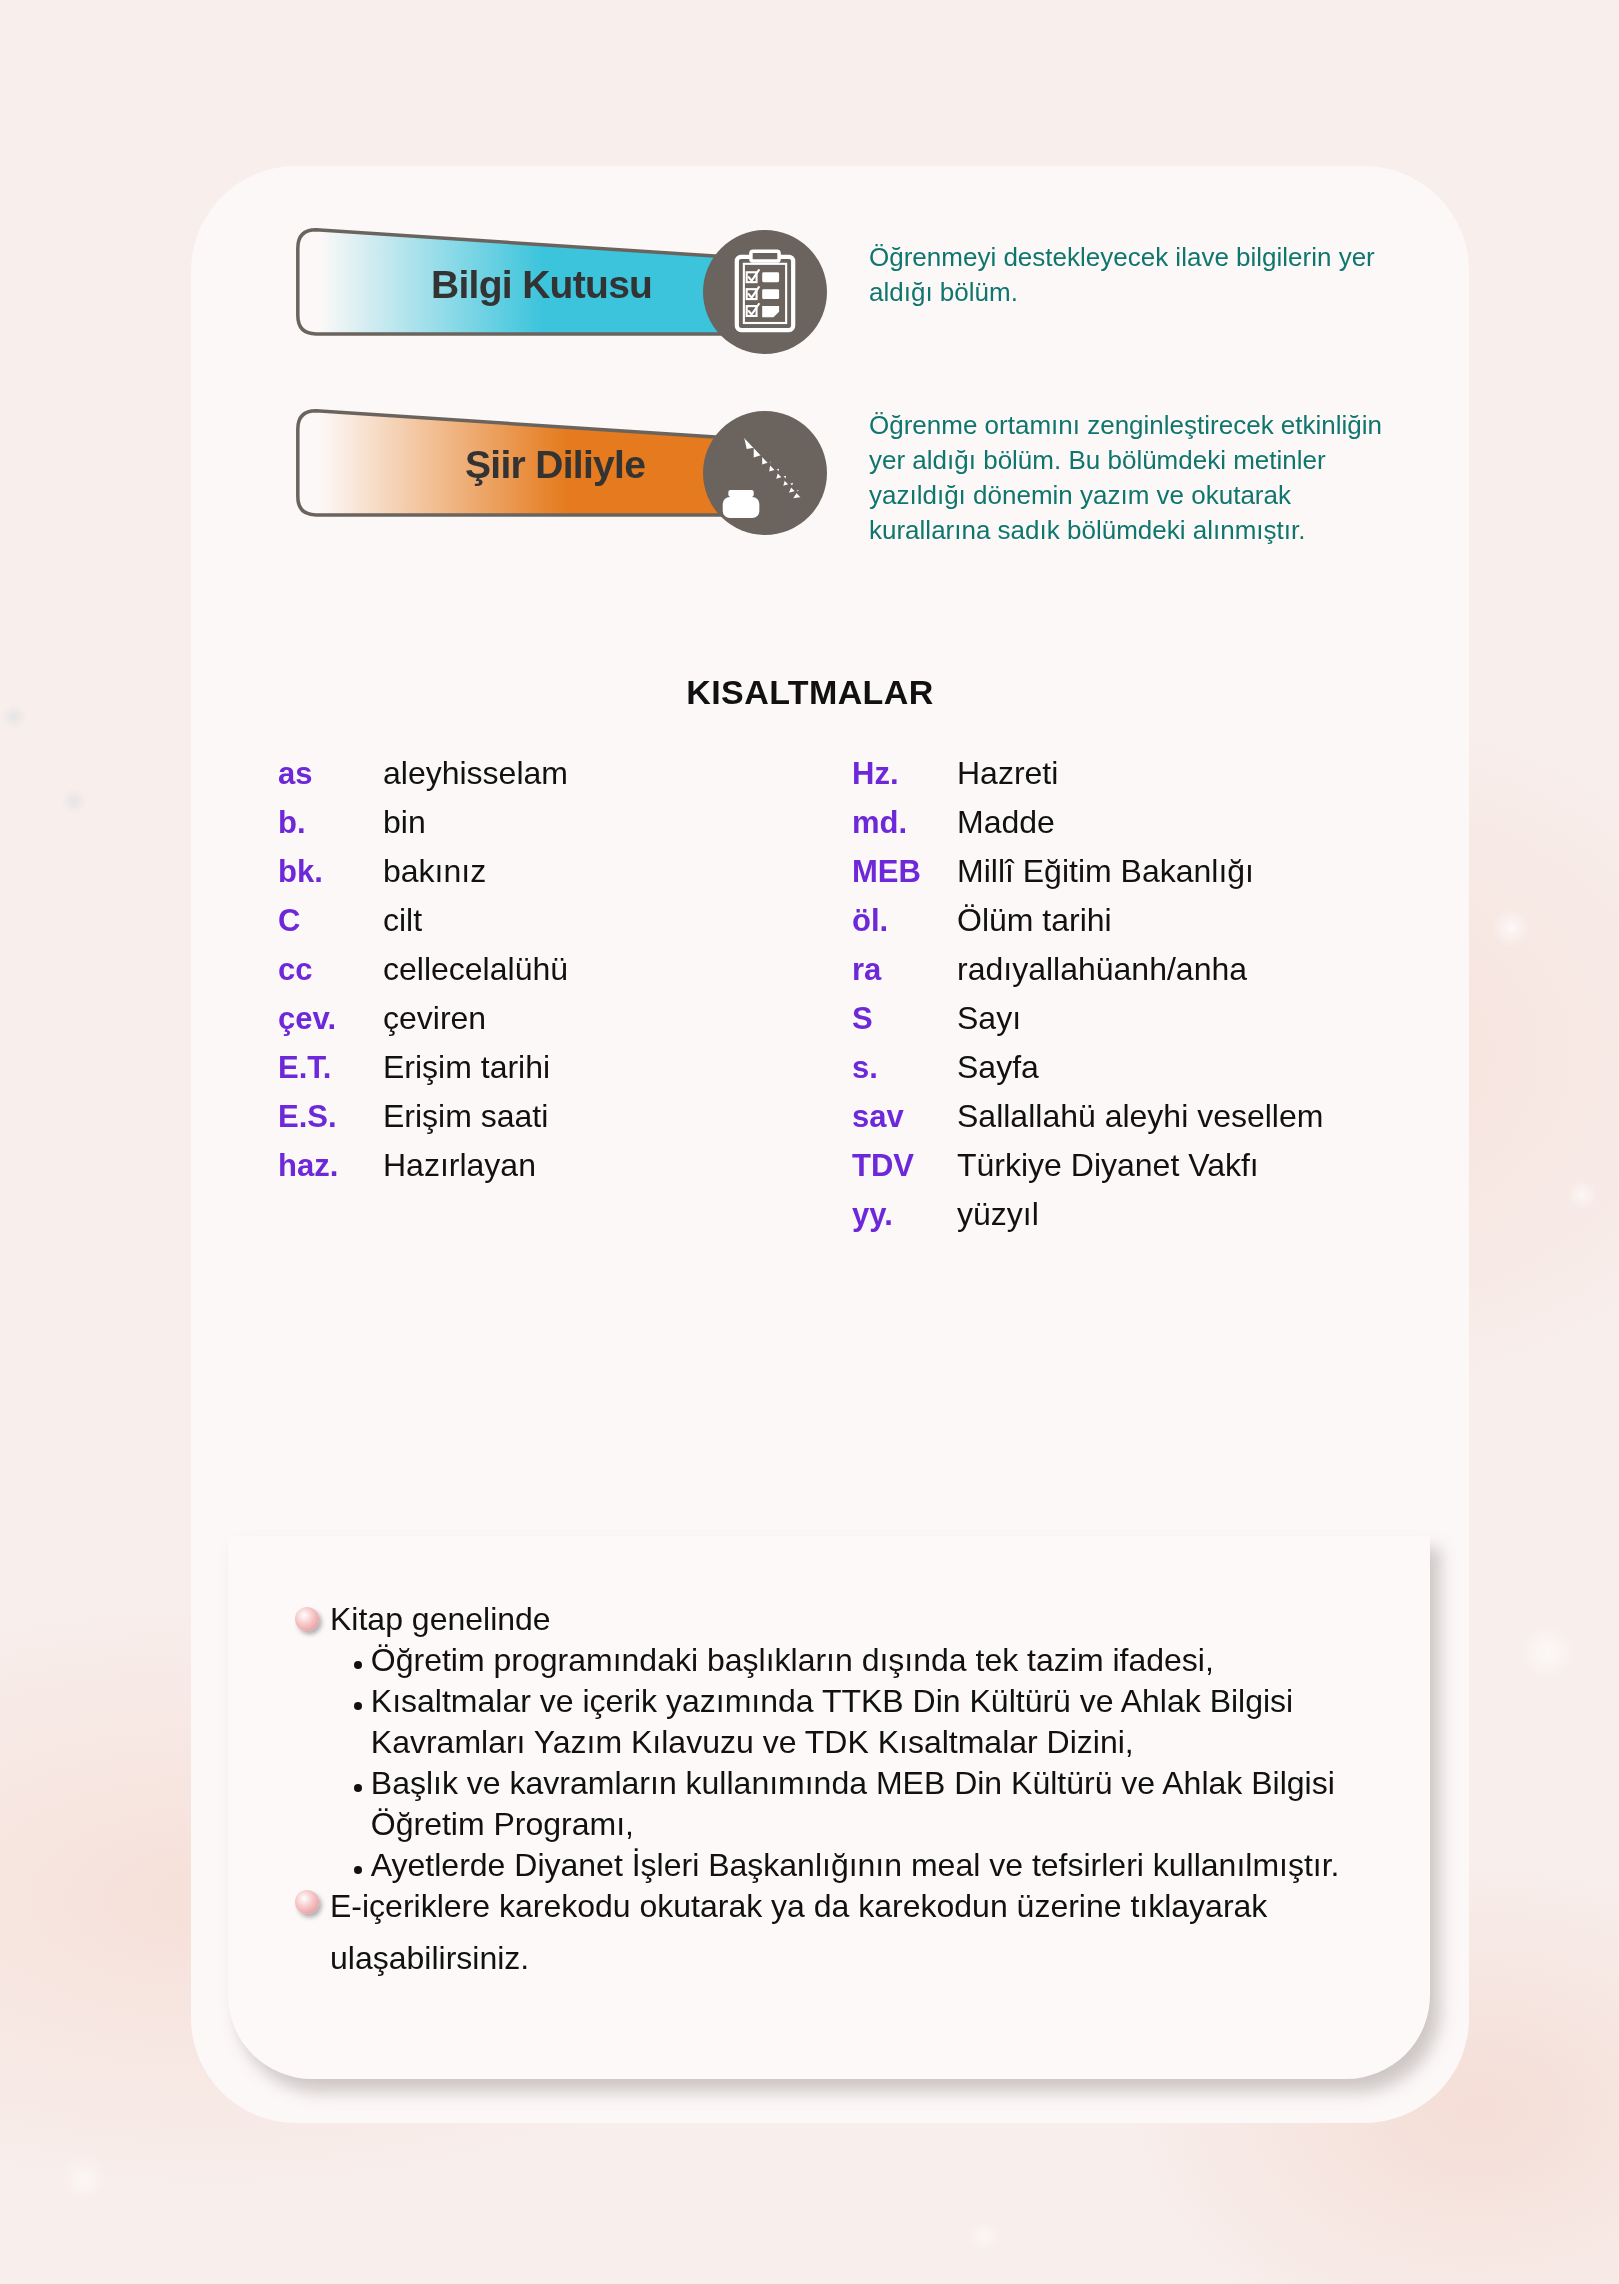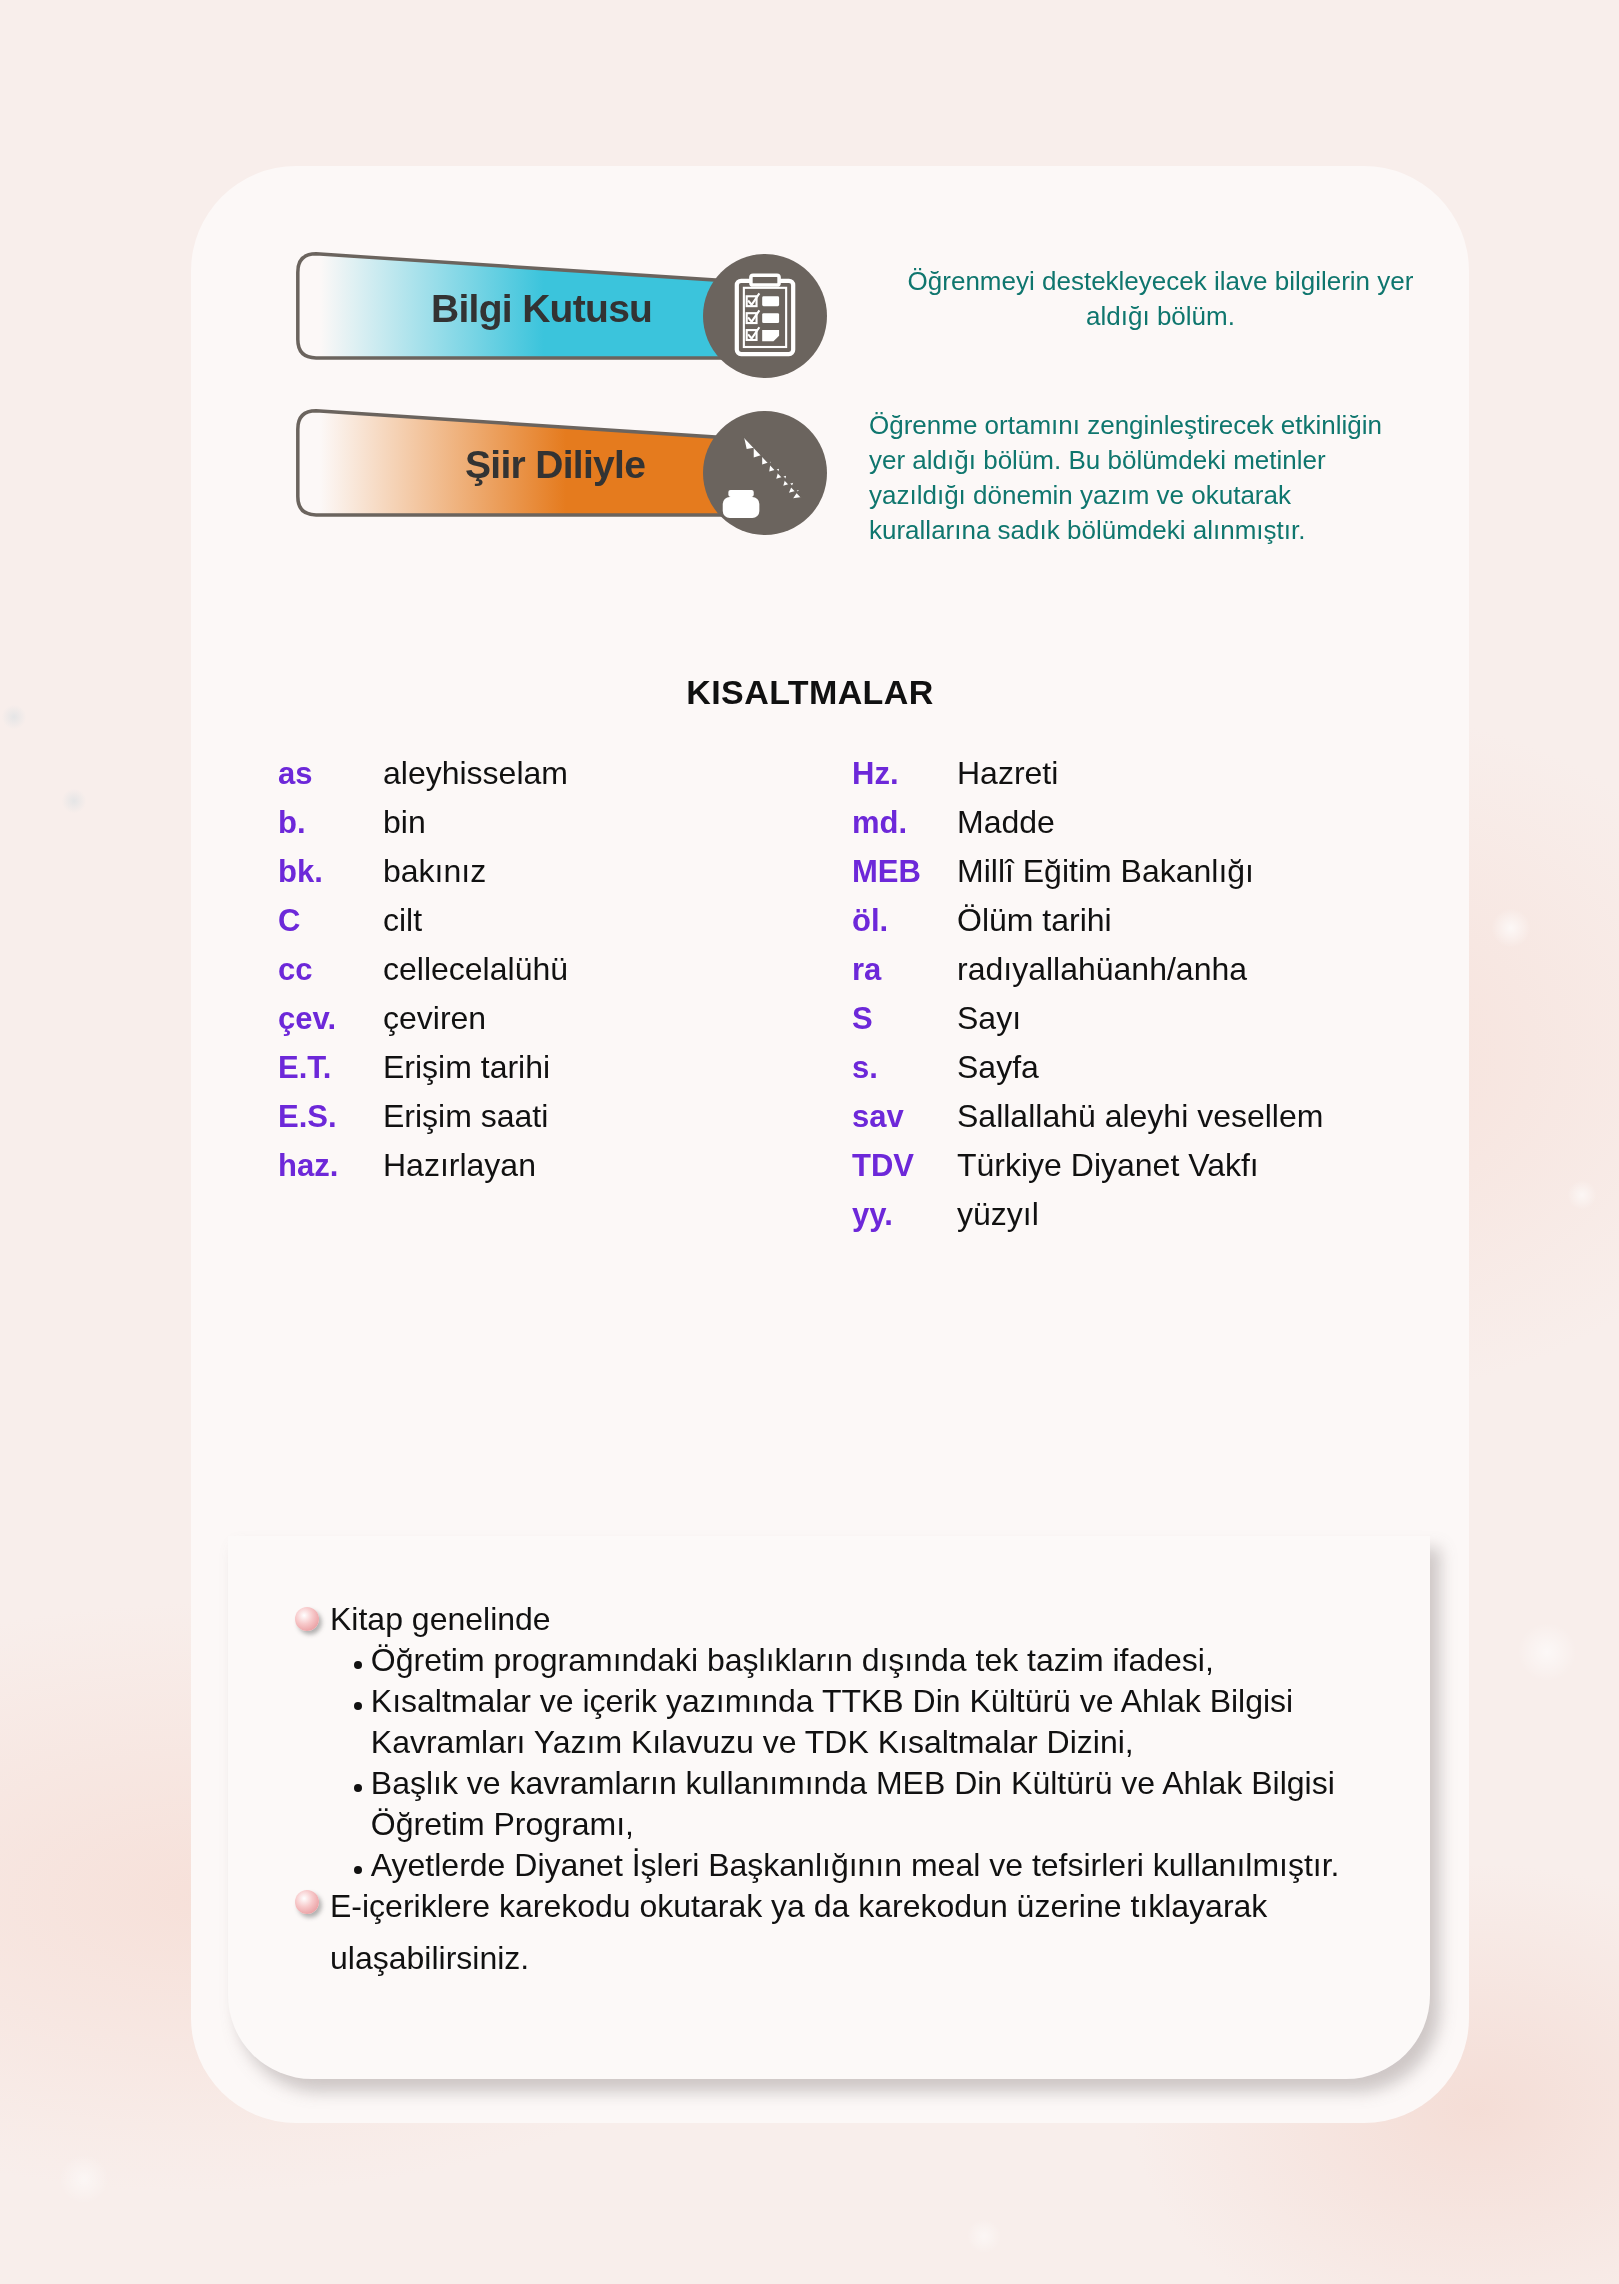--- a/index.html
+++ b/index.html
@@ -128,21 +128,21 @@
     }
     .note-item.second .note-head { line-height: 52px; }
   </style>
 </head>
 <body>
 
 <div class="texture"></div>
 
 <div class="card"></div>
 
-<div class="legend-row" style="top:248px;text-align:center;">
+<div class="legend-row" style="top:224px;">
   <div class="banner">
     <svg width="478" height="127" viewBox="0 0 680 180">
       <defs>
         <linearGradient id="gBlue" x1="0" y1="0" x2="1" y2="0">
           <stop offset="0.05" stop-color="#FCF8F7"></stop>
           <stop offset="0.55" stop-color="#3BC4DC"></stop>
           <stop offset="1" stop-color="#3BC4DC"></stop>
         </linearGradient>
       </defs>
       <path d="M30,8 L640,48 L640,156 L30,156 Q4,156 4,130 L4,34 Q4,8 30,8 Z" fill="url(#gBlue)" stroke="#6B645E" stroke-width="5"></path>

